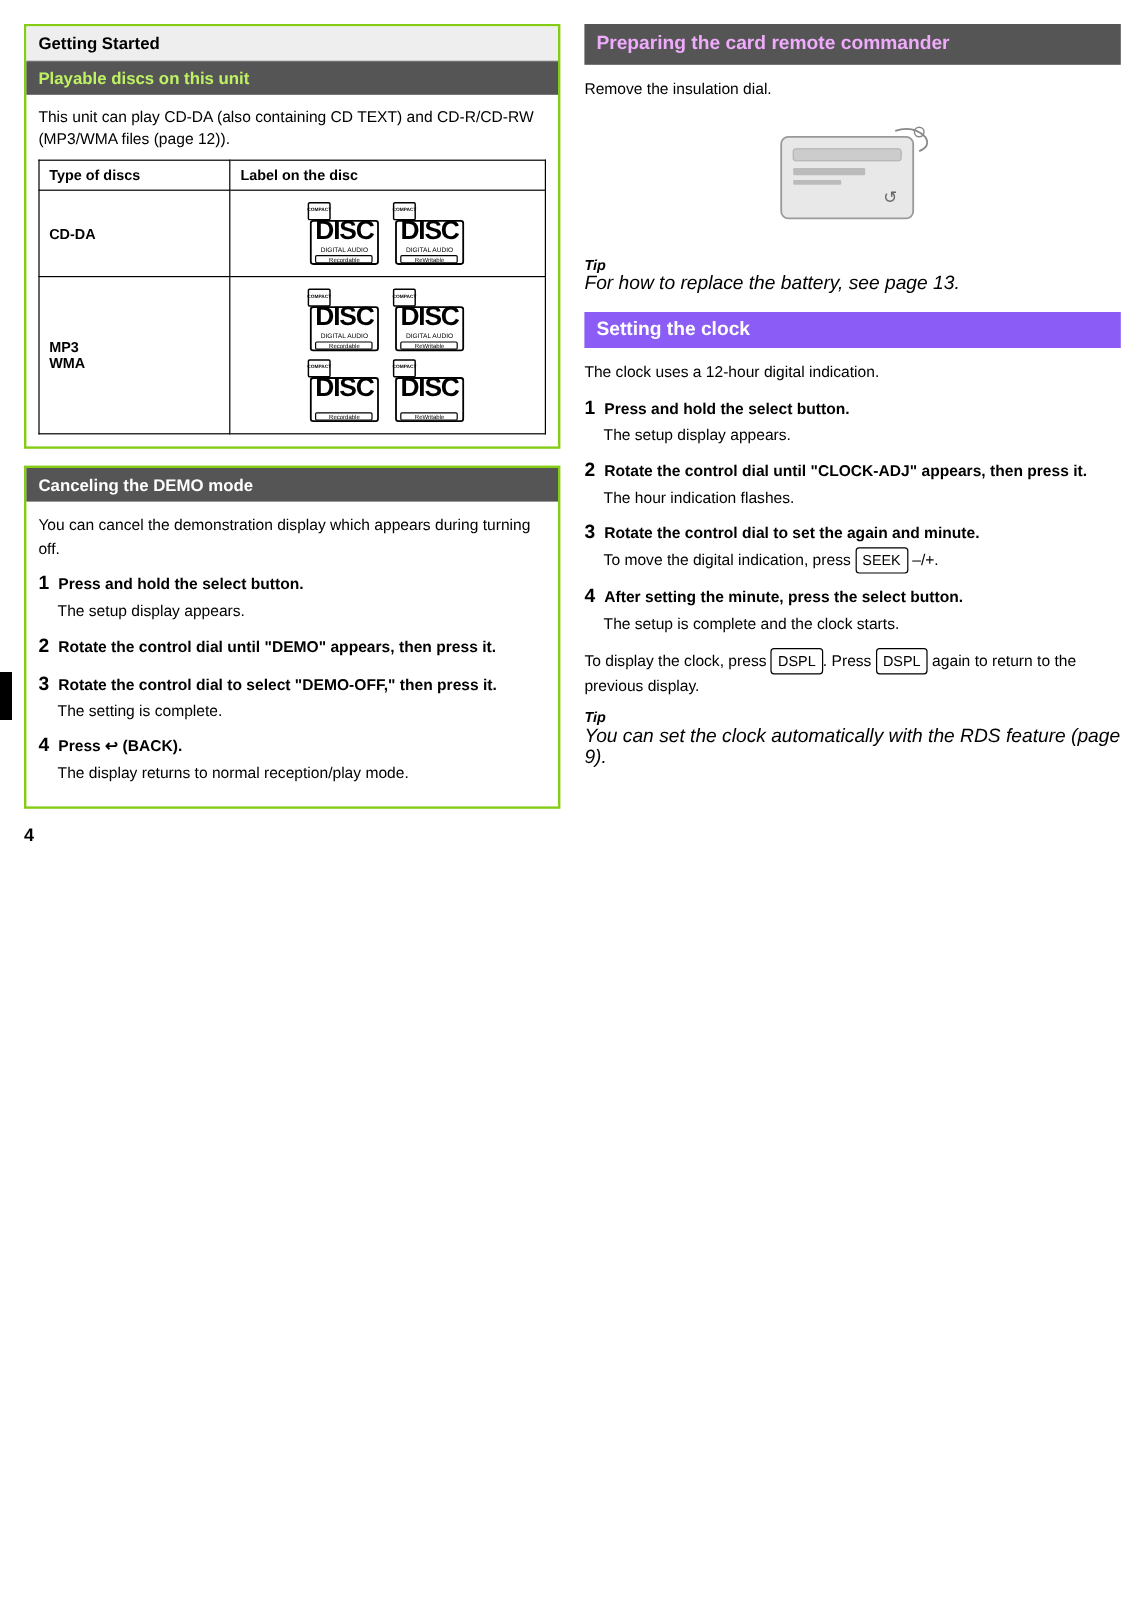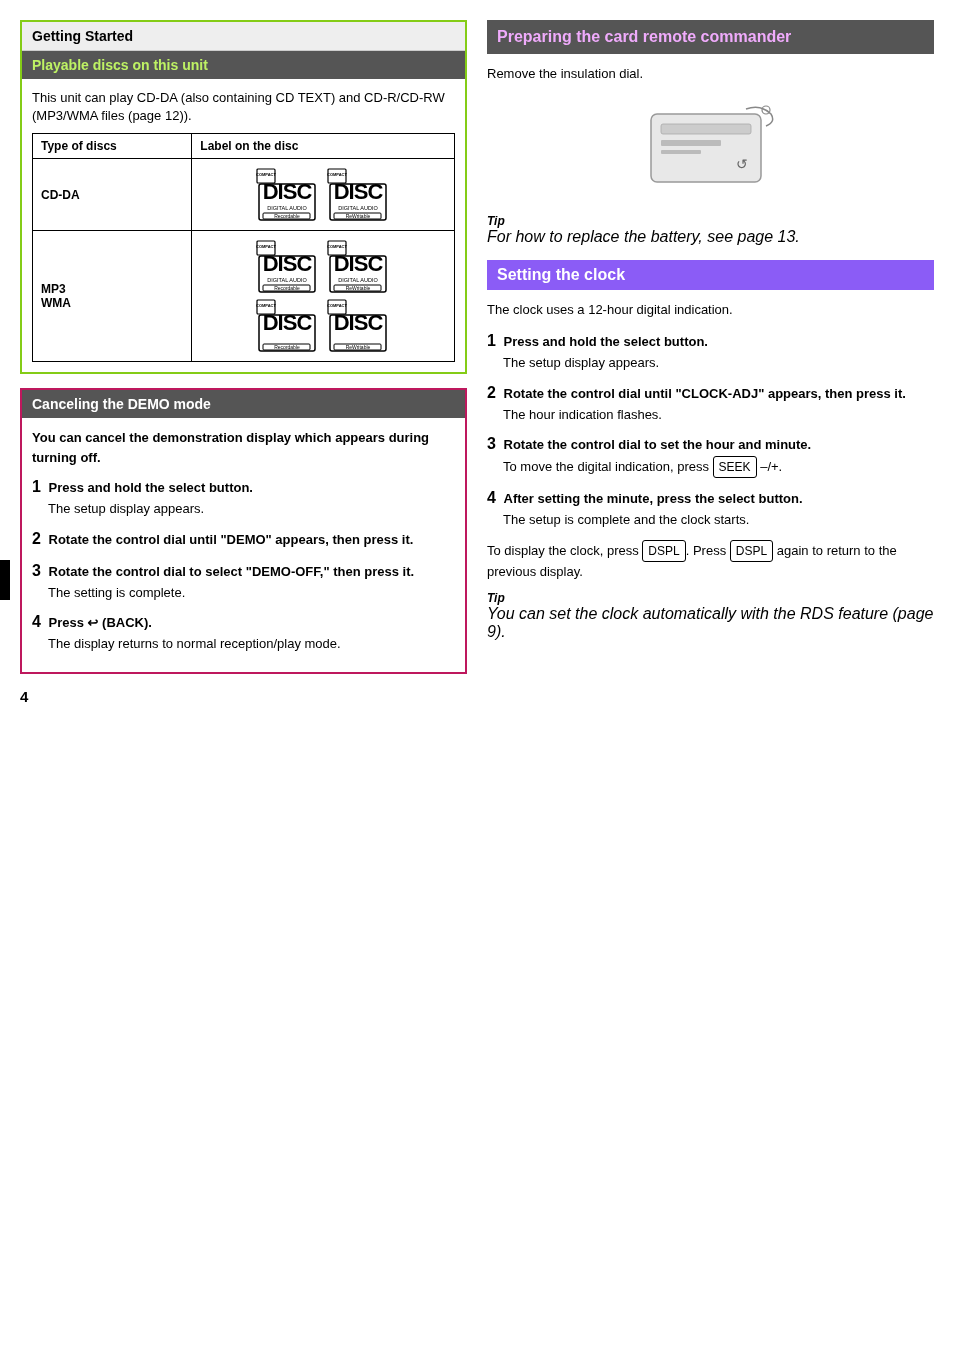--- a/index.html
+++ b/index.html
@@ -83,38 +83,37 @@
       text-align: left;
     }
     .disc-icons-row {
       display: flex;
       justify-content: center;
       gap: 6px;
     }
 
     
     .cancel-demo-box {
-      border: 2px solid #be185d;
+      border: 2px solid #84cc16;
       margin-bottom: 14px;
     }
     .cancel-demo-header {
       background: #555;
       color: #fff;
       padding: 6px 10px;
       font-size: 14px;
       font-weight: bold;
     }
     .cancel-demo-body {
       padding: 10px;
     }
     .cancel-demo-body p {
       margin-bottom: 8px;
       font-size: 13px;
       line-height: 1.5;
-      font-weight: bold;
     }
 
     
     .steps-list {
       list-style: none;
       padding: 0;
     }
     .steps-list li {
       margin-bottom: 8px;
       line-height: 1.5;
@@ -390,21 +389,21 @@
         <span class="step-title">Press and hold the select button.</span>
         <span class="step-body">The setup display appears.</span>
       </li>
       <li>
         <span class="step-num">2</span>
         <span class="step-title">Rotate the control dial until "CLOCK-ADJ" appears, then press it.</span>
         <span class="step-body">The hour indication flashes.</span>
       </li>
       <li>
         <span class="step-num">3</span>
-        <span class="step-title">Rotate the control dial to set the hour and minute.</span>
+        <span class="step-title">Rotate the control dial to set the again and minute.</span>
         <span class="step-body">To move the digital indication, press <span class="key-btn">SEEK</span> –/+.</span>
       </li>
       <li>
         <span class="step-num">4</span>
         <span class="step-title">After setting the minute, press the select button.</span>
         <span class="step-body">The setup is complete and the clock starts.</span>
       </li>
     </ol>
 
     <div class="right-body" style="margin-top:10px;">

